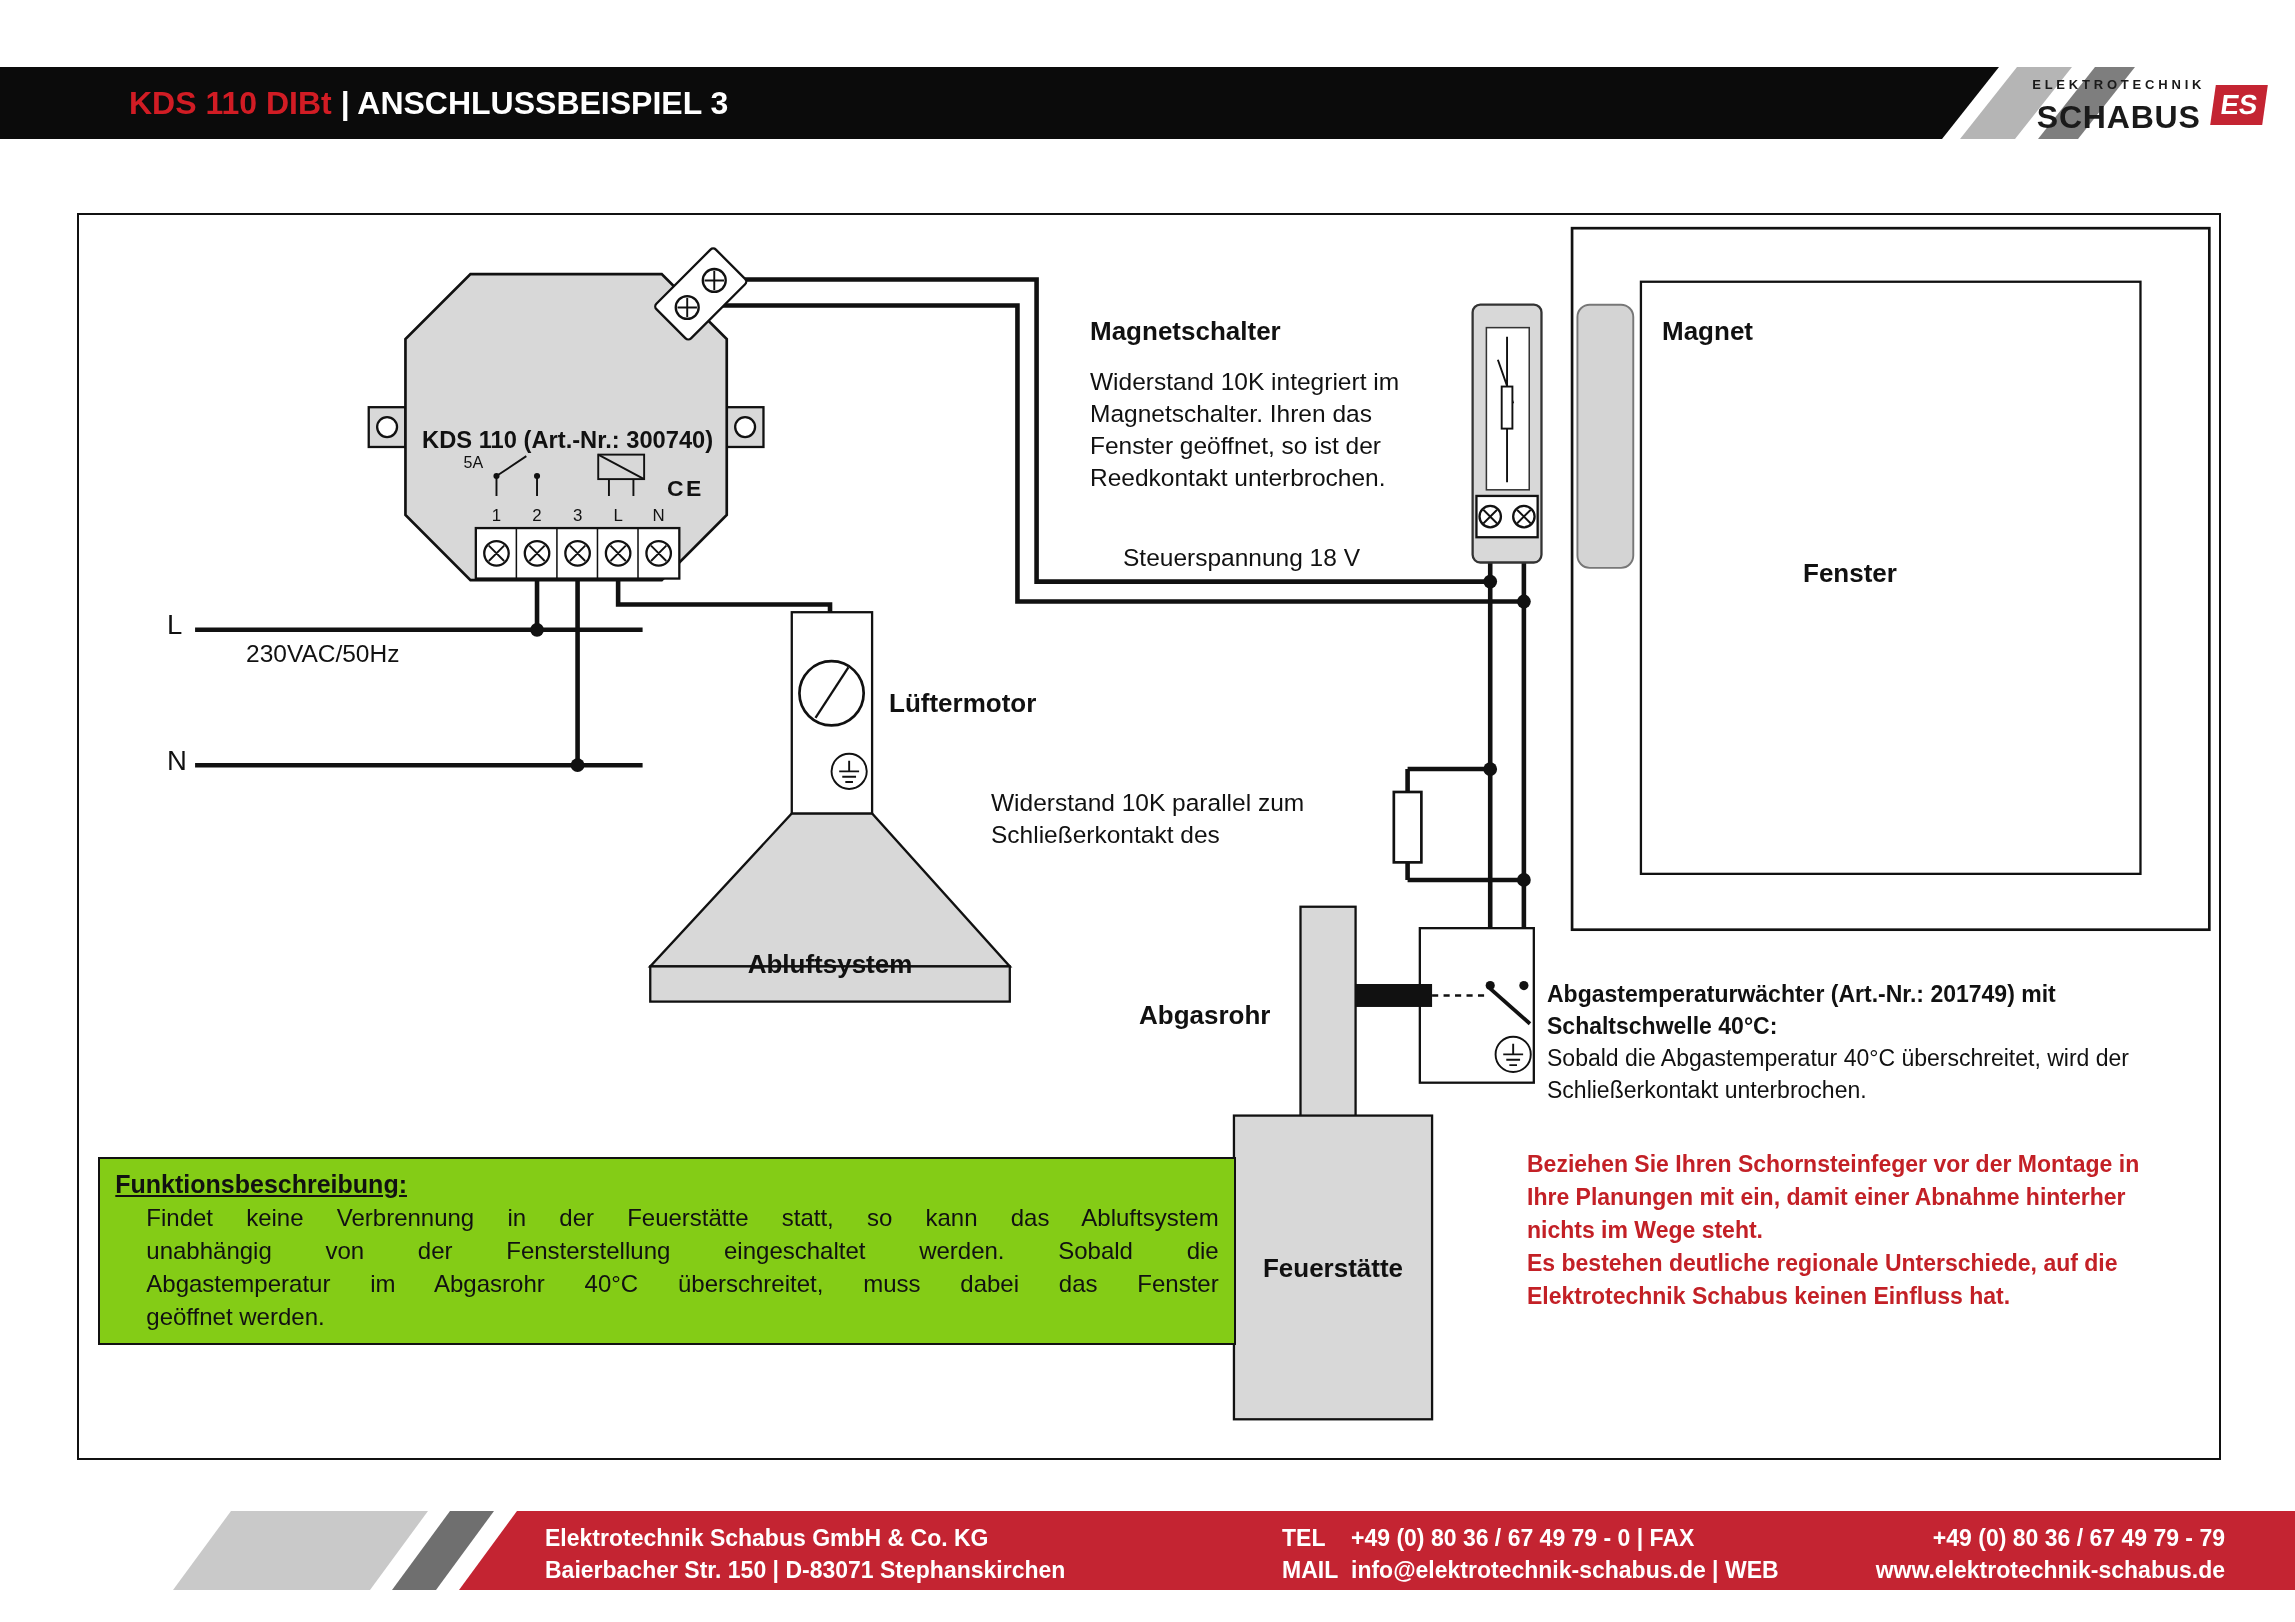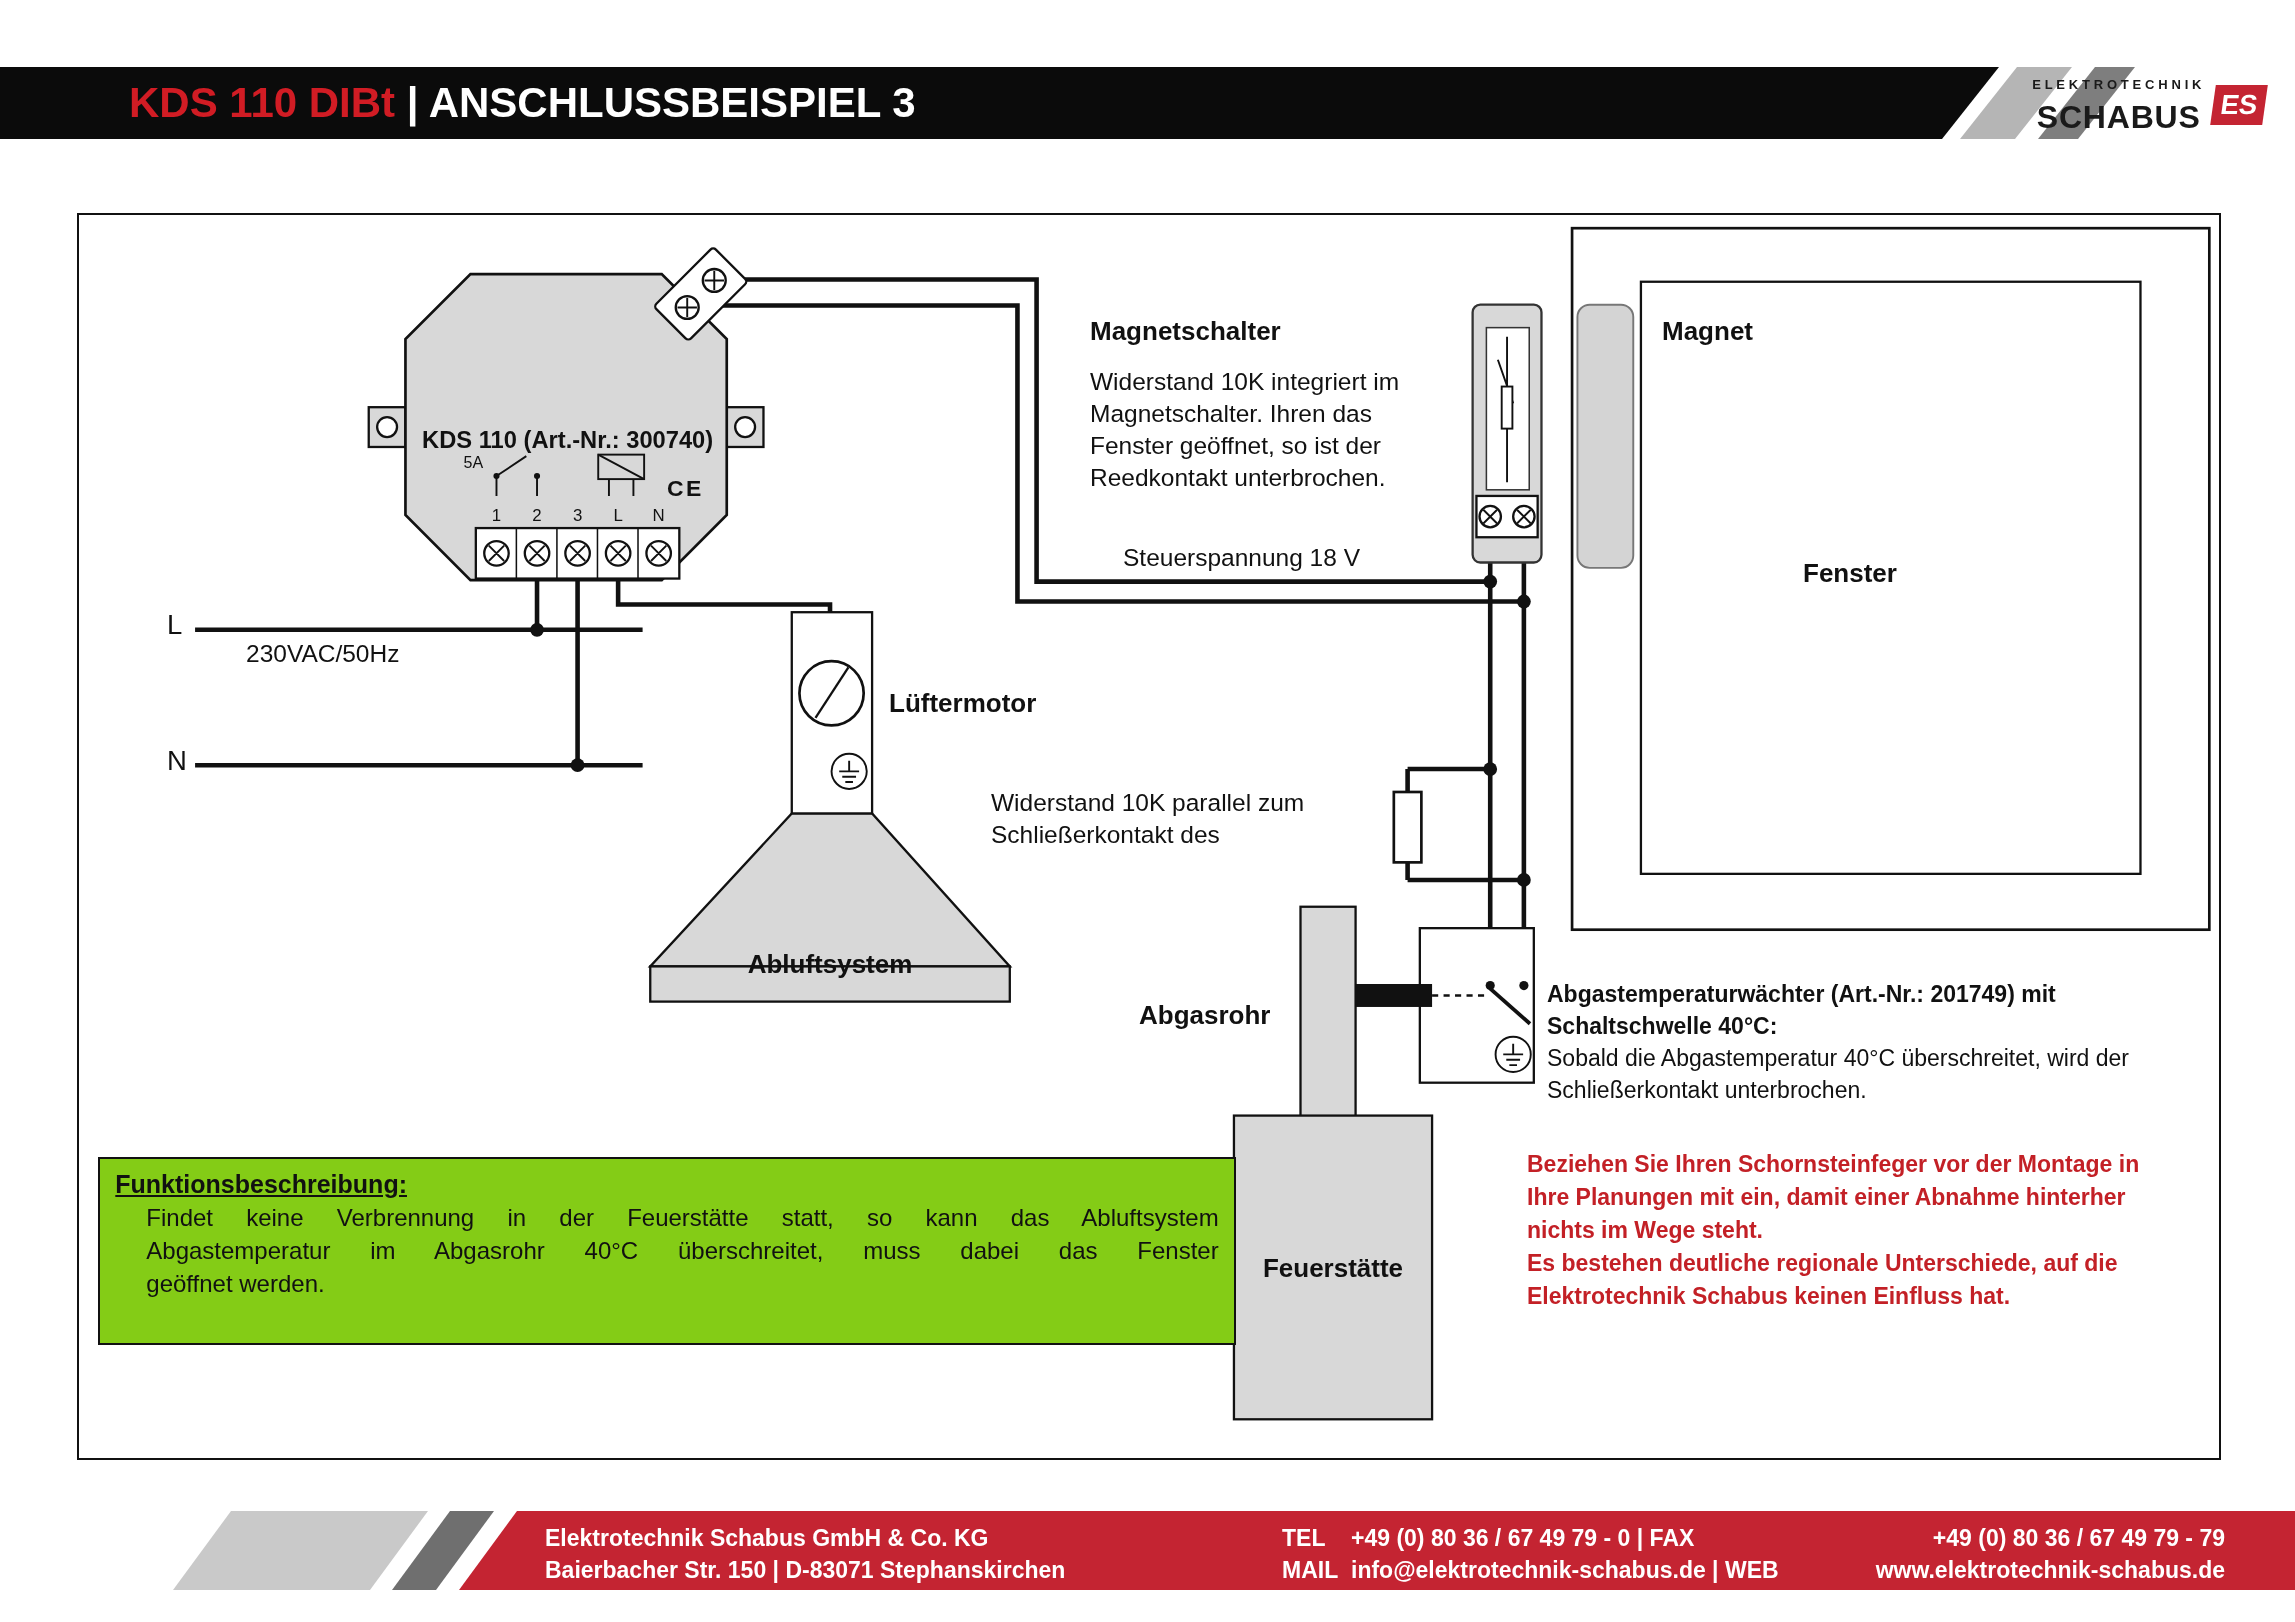--- a/index.html
+++ b/index.html
@@ -10,21 +10,21 @@
   .nw{white-space:nowrap;}
   .txt{font-size:24.5px;line-height:32px;color:#111;}
   .small{font-size:23px;line-height:32px;}
   
   .hbar{top:67px;left:0;width:2295px;height:72px;background:#0b0b0b;
         clip-path:polygon(0 0,1999px 0,1942px 100%,0 100%);}
   .hstripe1{top:67px;left:0;width:2295px;height:72px;background:#b5b5b5;
         clip-path:polygon(2017px 0,2072px 0,2015px 100%,1960px 100%);}
   .hstripe2{top:67px;left:0;width:2295px;height:72px;background:#7e7e7e;
         clip-path:polygon(2095px 0,2135px 0,2078px 100%,2038px 100%);}
-  .htitle{top:67px;left:129px;height:51px;line-height:72px;font-size:42px;font-weight:bold;}
+  .htitle{top:67px;left:129px;height:51px;line-height:72px;font-size:32px;font-weight:bold;}
   .htitle .red{color:#d11c24;}
   .htitle .wht{color:#fff;}
   .logo{top:73px;left:2020px;width:245px;height:64px;display:flex;align-items:center;justify-content:flex-end;gap:7.7px;}
   .logo .col{display:flex;flex-direction:column;align-items:center;}
   .logo .l1{font-size:13px;letter-spacing:3.8px;font-weight:bold;color:#1a1a1a;}
   .logo .l2{font-size:32px;font-weight:bold;letter-spacing:0.8px;color:#1a1a1a;line-height:34px;margin-top:8px;}
   .logo .badge{background:#c42432;color:#fff;font-weight:bold;font-size:27.5px;
                padding:3.1px 7.7px;transform:skewX(-8deg);line-height:34px;}
   
   .mainbox{top:213px;left:77px;width:2140px;height:1243px;border:2.3px solid #111;background:#fff;}
@@ -239,20 +239,21 @@
     <div class="warn nw">Beziehen Sie Ihren Schornsteinfeger vor der Montage in</div>
     <div class="warn nw">Ihre Planungen mit ein, damit einer Abnahme hinterher</div>
     <div class="warn nw">nichts im Wege steht.</div>
     <div class="warn nw">Es bestehen deutliche regionale Unterschiede, auf die</div>
     <div class="warn nw">Elektrotechnik Schabus keinen Einfluss hat.</div>
   </div>
 
   <div class="abs funkbox">
     <div class="title">Funktionsbeschreibung:</div>
     <div class="line just">Findet keine Verbrennung in der Feuerstätte statt, so kann das Abluftsystem</div>
+    <div class="line just">unabhängig von der Fensterstellung eingeschaltet werden. Sobald die</div>
     <div class="line just">Abgastemperatur im Abgasrohr 40°C überschreitet, muss dabei das Fenster</div>
     <div class="line">geöffnet werden.</div>
   </div>
 
   <div class="abs fstripe1"></div>
   <div class="abs fstripe2"></div>
   <div class="abs fbar"></div>
 
   <div class="abs ftxt" style="top:1525px;left:545px;">Elektrotechnik Schabus GmbH &amp; Co. KG</div>
   <div class="abs ftxt" style="top:1557px;left:545px;">Baierbacher Str. 150 | D-83071 Stephanskirchen</div>

